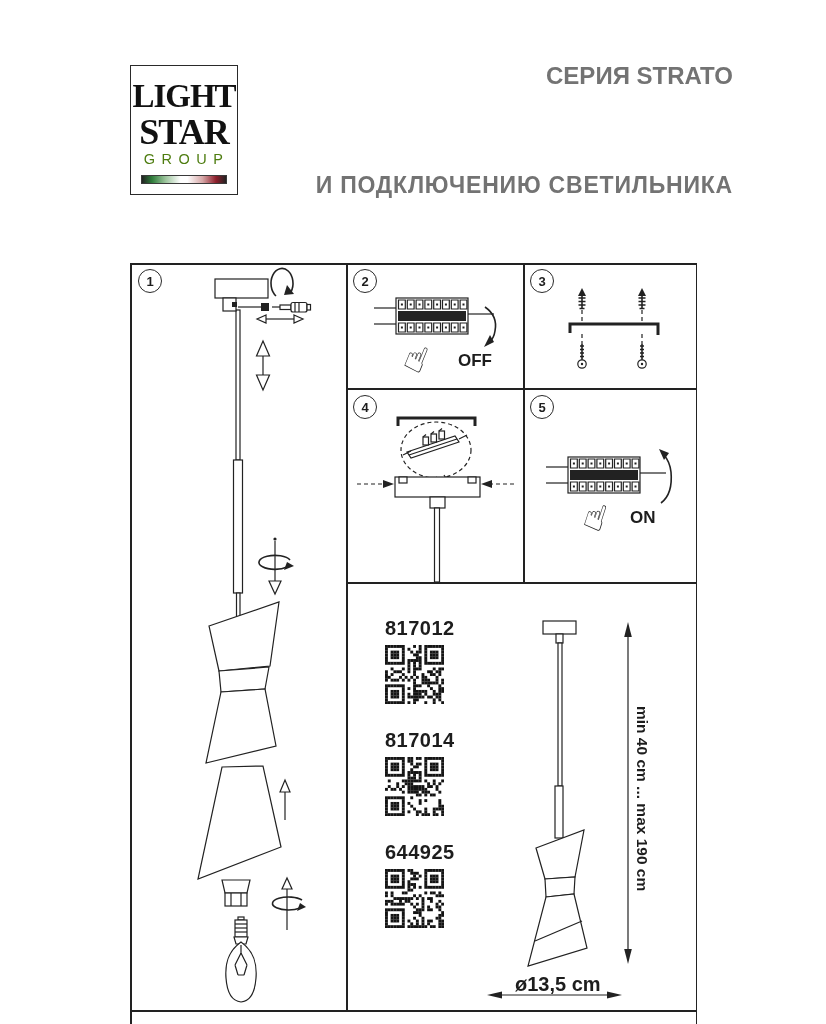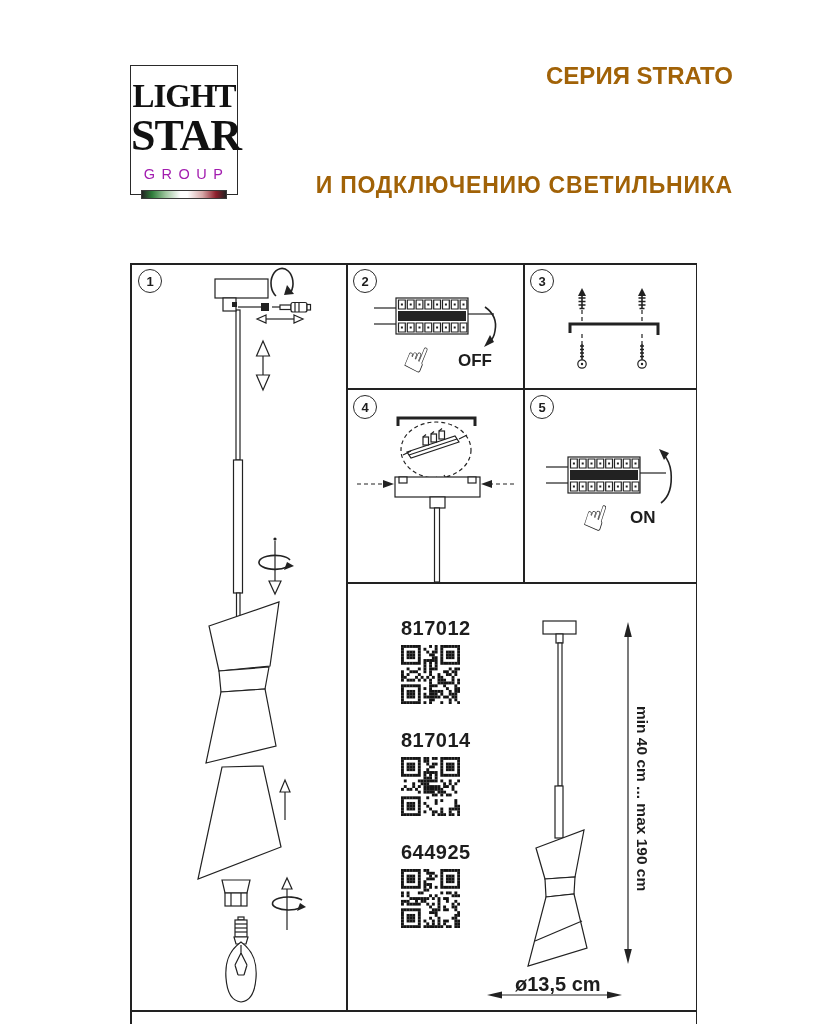--- a/index.html
+++ b/index.html
@@ -8,37 +8,37 @@
   .abs{position:absolute;}
   
   .vline{position:absolute;width:1.5px;background:#222;}
   .hline{position:absolute;height:1.5px;background:#222;}
   
   #logo-box{position:absolute;left:130px;top:65px;width:108px;height:130px;
             border:1.5px solid #2a2a2a;box-sizing:border-box;text-align:center;background:#fff;}
   .logo-word{font-family:"Liberation Serif","DejaVu Serif",serif;font-weight:700;color:#111;
              letter-spacing:-1px;line-height:1;}
   #logo-w1{font-size:33px;margin-top:14px;}
-  #logo-w2{font-size:44px;margin-top:1px;}
-  #logo-w3{font-family:"Liberation Sans",sans-serif;font-weight:400;color:#a21caf;
-           font-size:14.5px;letter-spacing:6.5px;margin-top:8px;text-indent:5px;}
+  #logo-w2{font-size:36px;margin-top:1px;}
+  #logo-w3{font-family:"Liberation Sans",sans-serif;font-weight:400;color:#4d7c0f;
+           font-size:14.5px;letter-spacing:6.5px;margin-top:1px;text-indent:5px;}
   #logo-flag{width:86px;height:9px;margin:8px auto 0 auto;border:1px solid #3a3a3a;box-sizing:border-box;}
-  .hdr{position:absolute;right:127px;font-weight:700;color:#a16207;white-space:nowrap;}
+  .hdr{position:absolute;right:127px;font-weight:700;color:#737373;white-space:nowrap;}
   #hdr-series{top:62px;font-size:24px;}
   #hdr-articles{top:95px;font-size:24px;}
   #hdr-title1{top:145px;font-size:23px;letter-spacing:0.8px;}
   #hdr-title2{top:172px;font-size:23px;letter-spacing:0.8px;}
   
   .badge{position:absolute;width:24px;height:24px;border:1.4px solid #2a2a2a;border-radius:50%;
          box-sizing:border-box;display:flex;align-items:center;justify-content:center;
          font-size:13px;font-weight:700;background:#fff;}
   
   .panel-label{position:absolute;font-weight:700;font-size:17px;color:#1d1d1d;}
   
-  #products-list{position:absolute;left:385px;top:583px;width:80px;height:420px;margin-left:16px;}
+  #products-list{position:absolute;left:385px;top:583px;width:80px;height:420px;}
   .product{position:absolute;left:0;}
   .pcode{font-size:20px;font-weight:700;letter-spacing:0.5px;color:#1d1d1d;line-height:22px;}
   .product svg{display:block;margin-top:6px;}
   
   #dim-height{position:absolute;left:633px;top:706px;height:192px;writing-mode:vertical-rl;
               text-orientation:mixed;font-size:15.5px;font-weight:700;white-space:nowrap;
               display:flex;align-items:center;}
   #dim-diameter{position:absolute;left:515px;top:973px;width:82px;text-align:center;
                 font-size:20px;font-weight:700;white-space:nowrap;}
   

